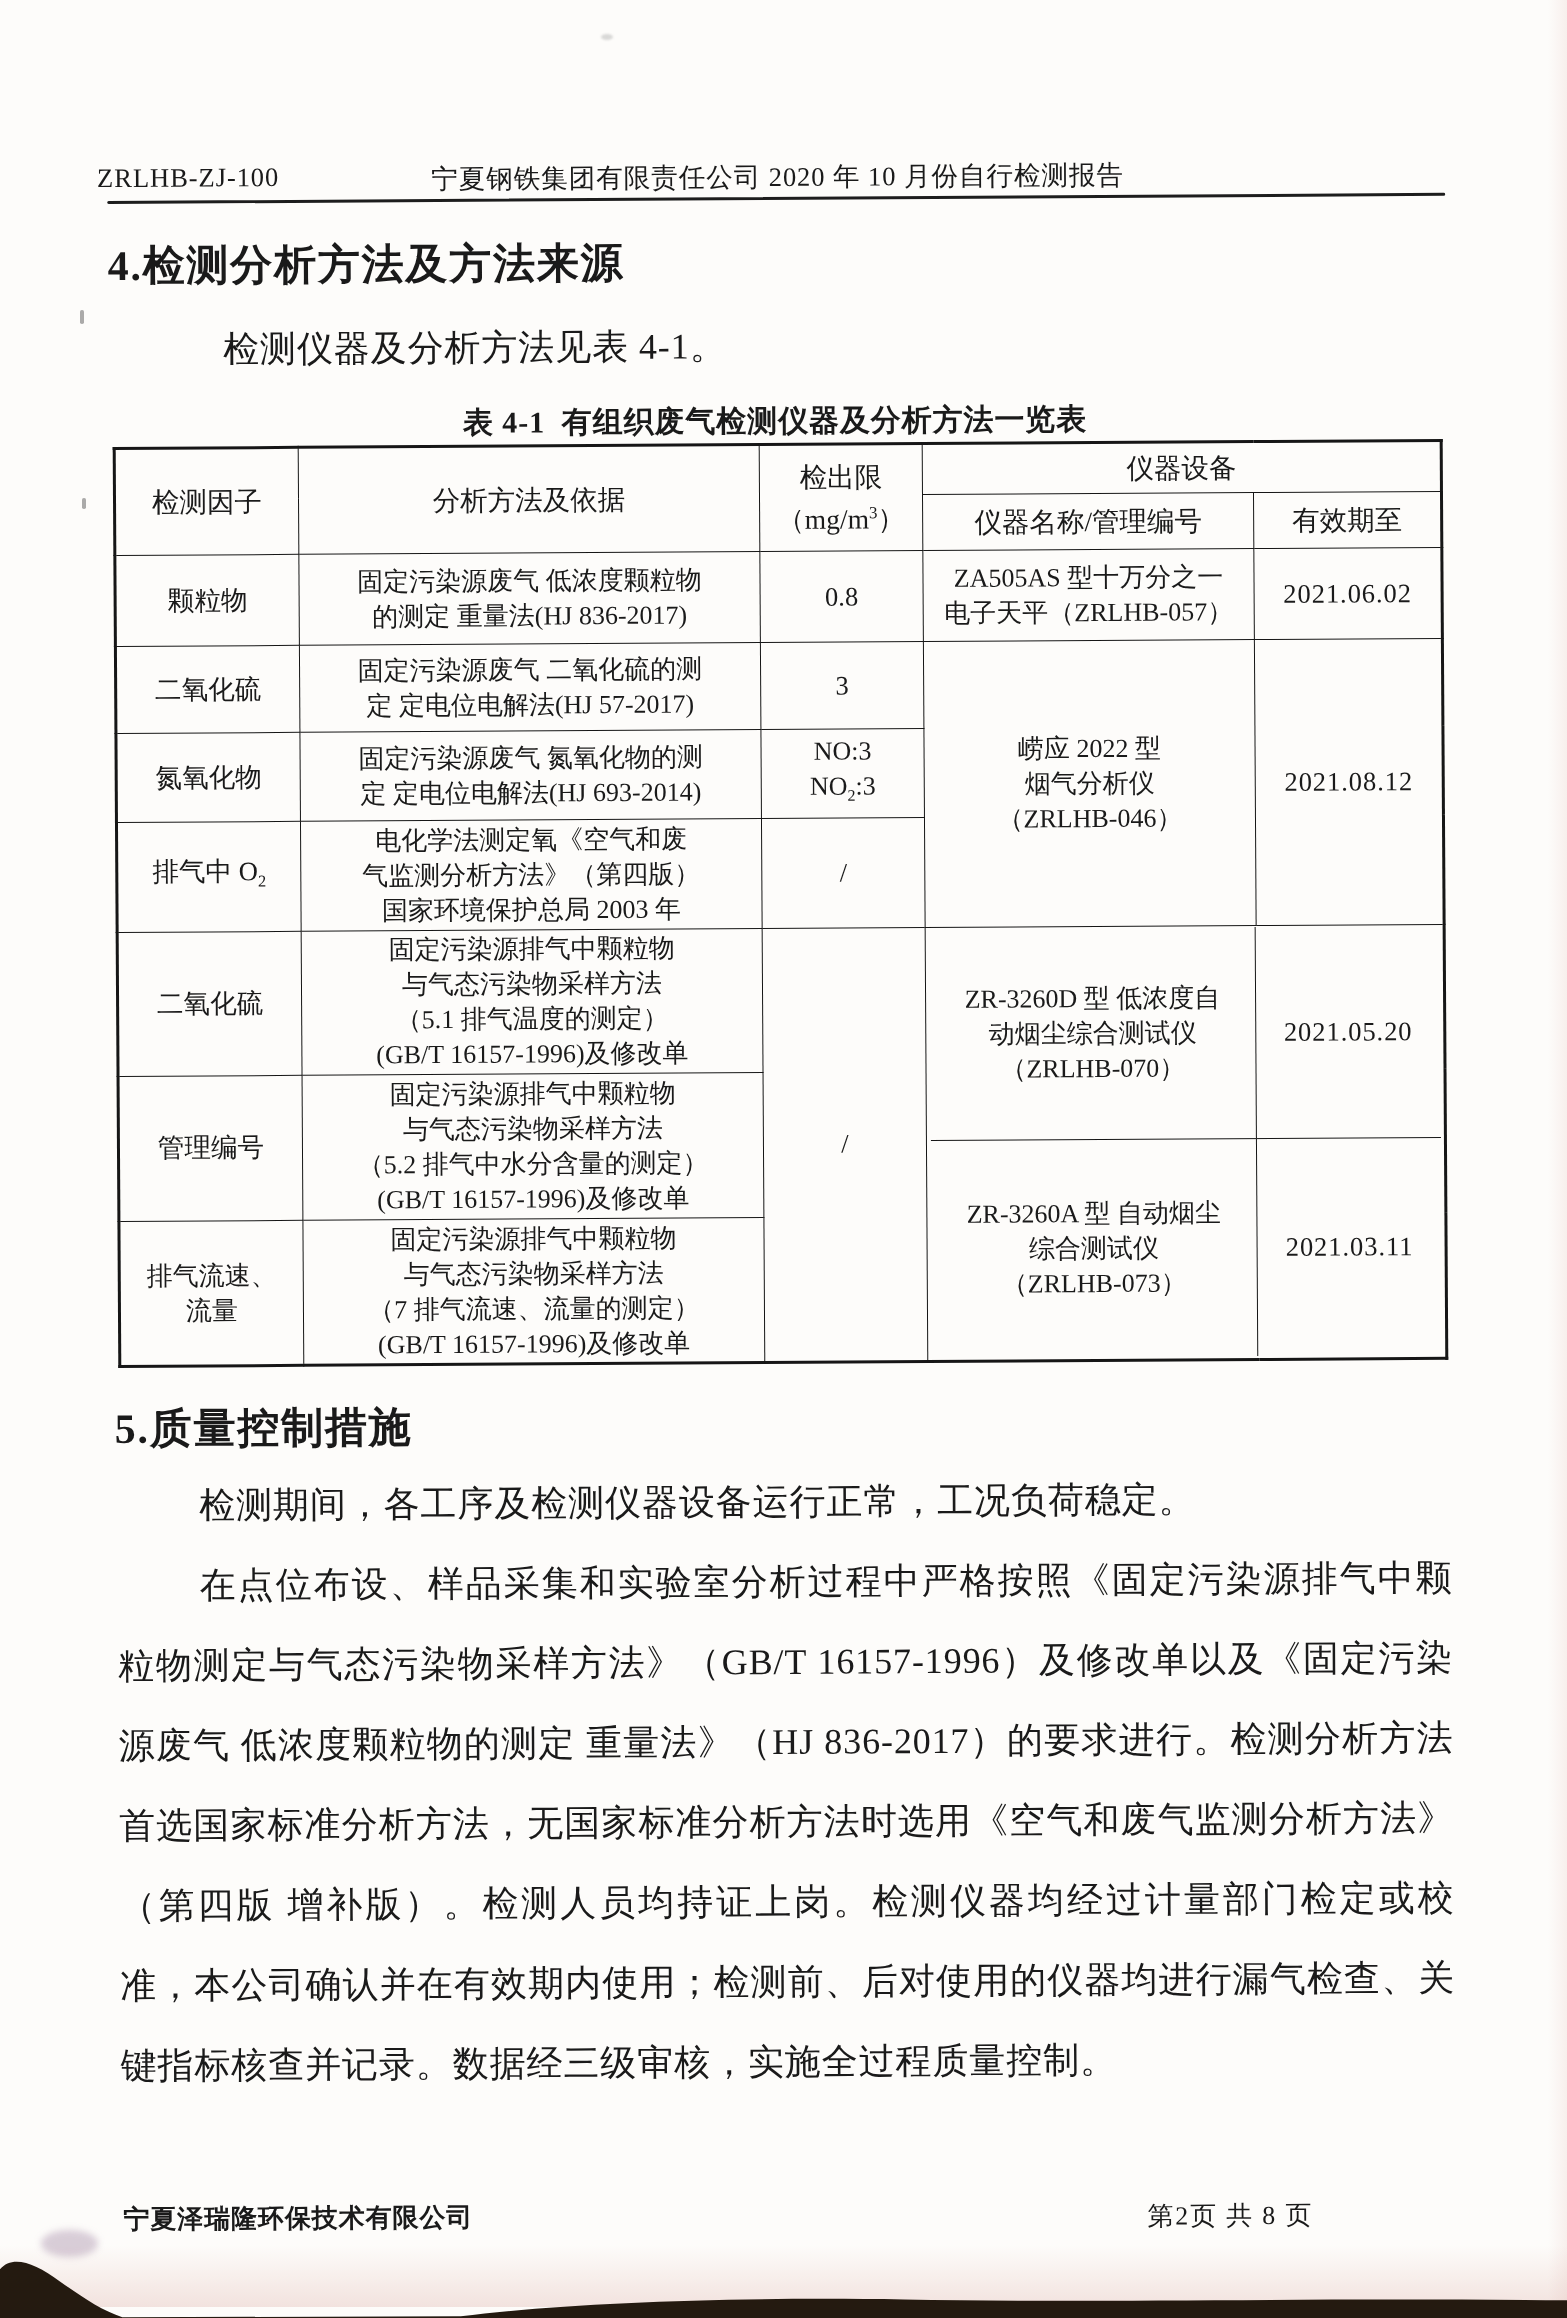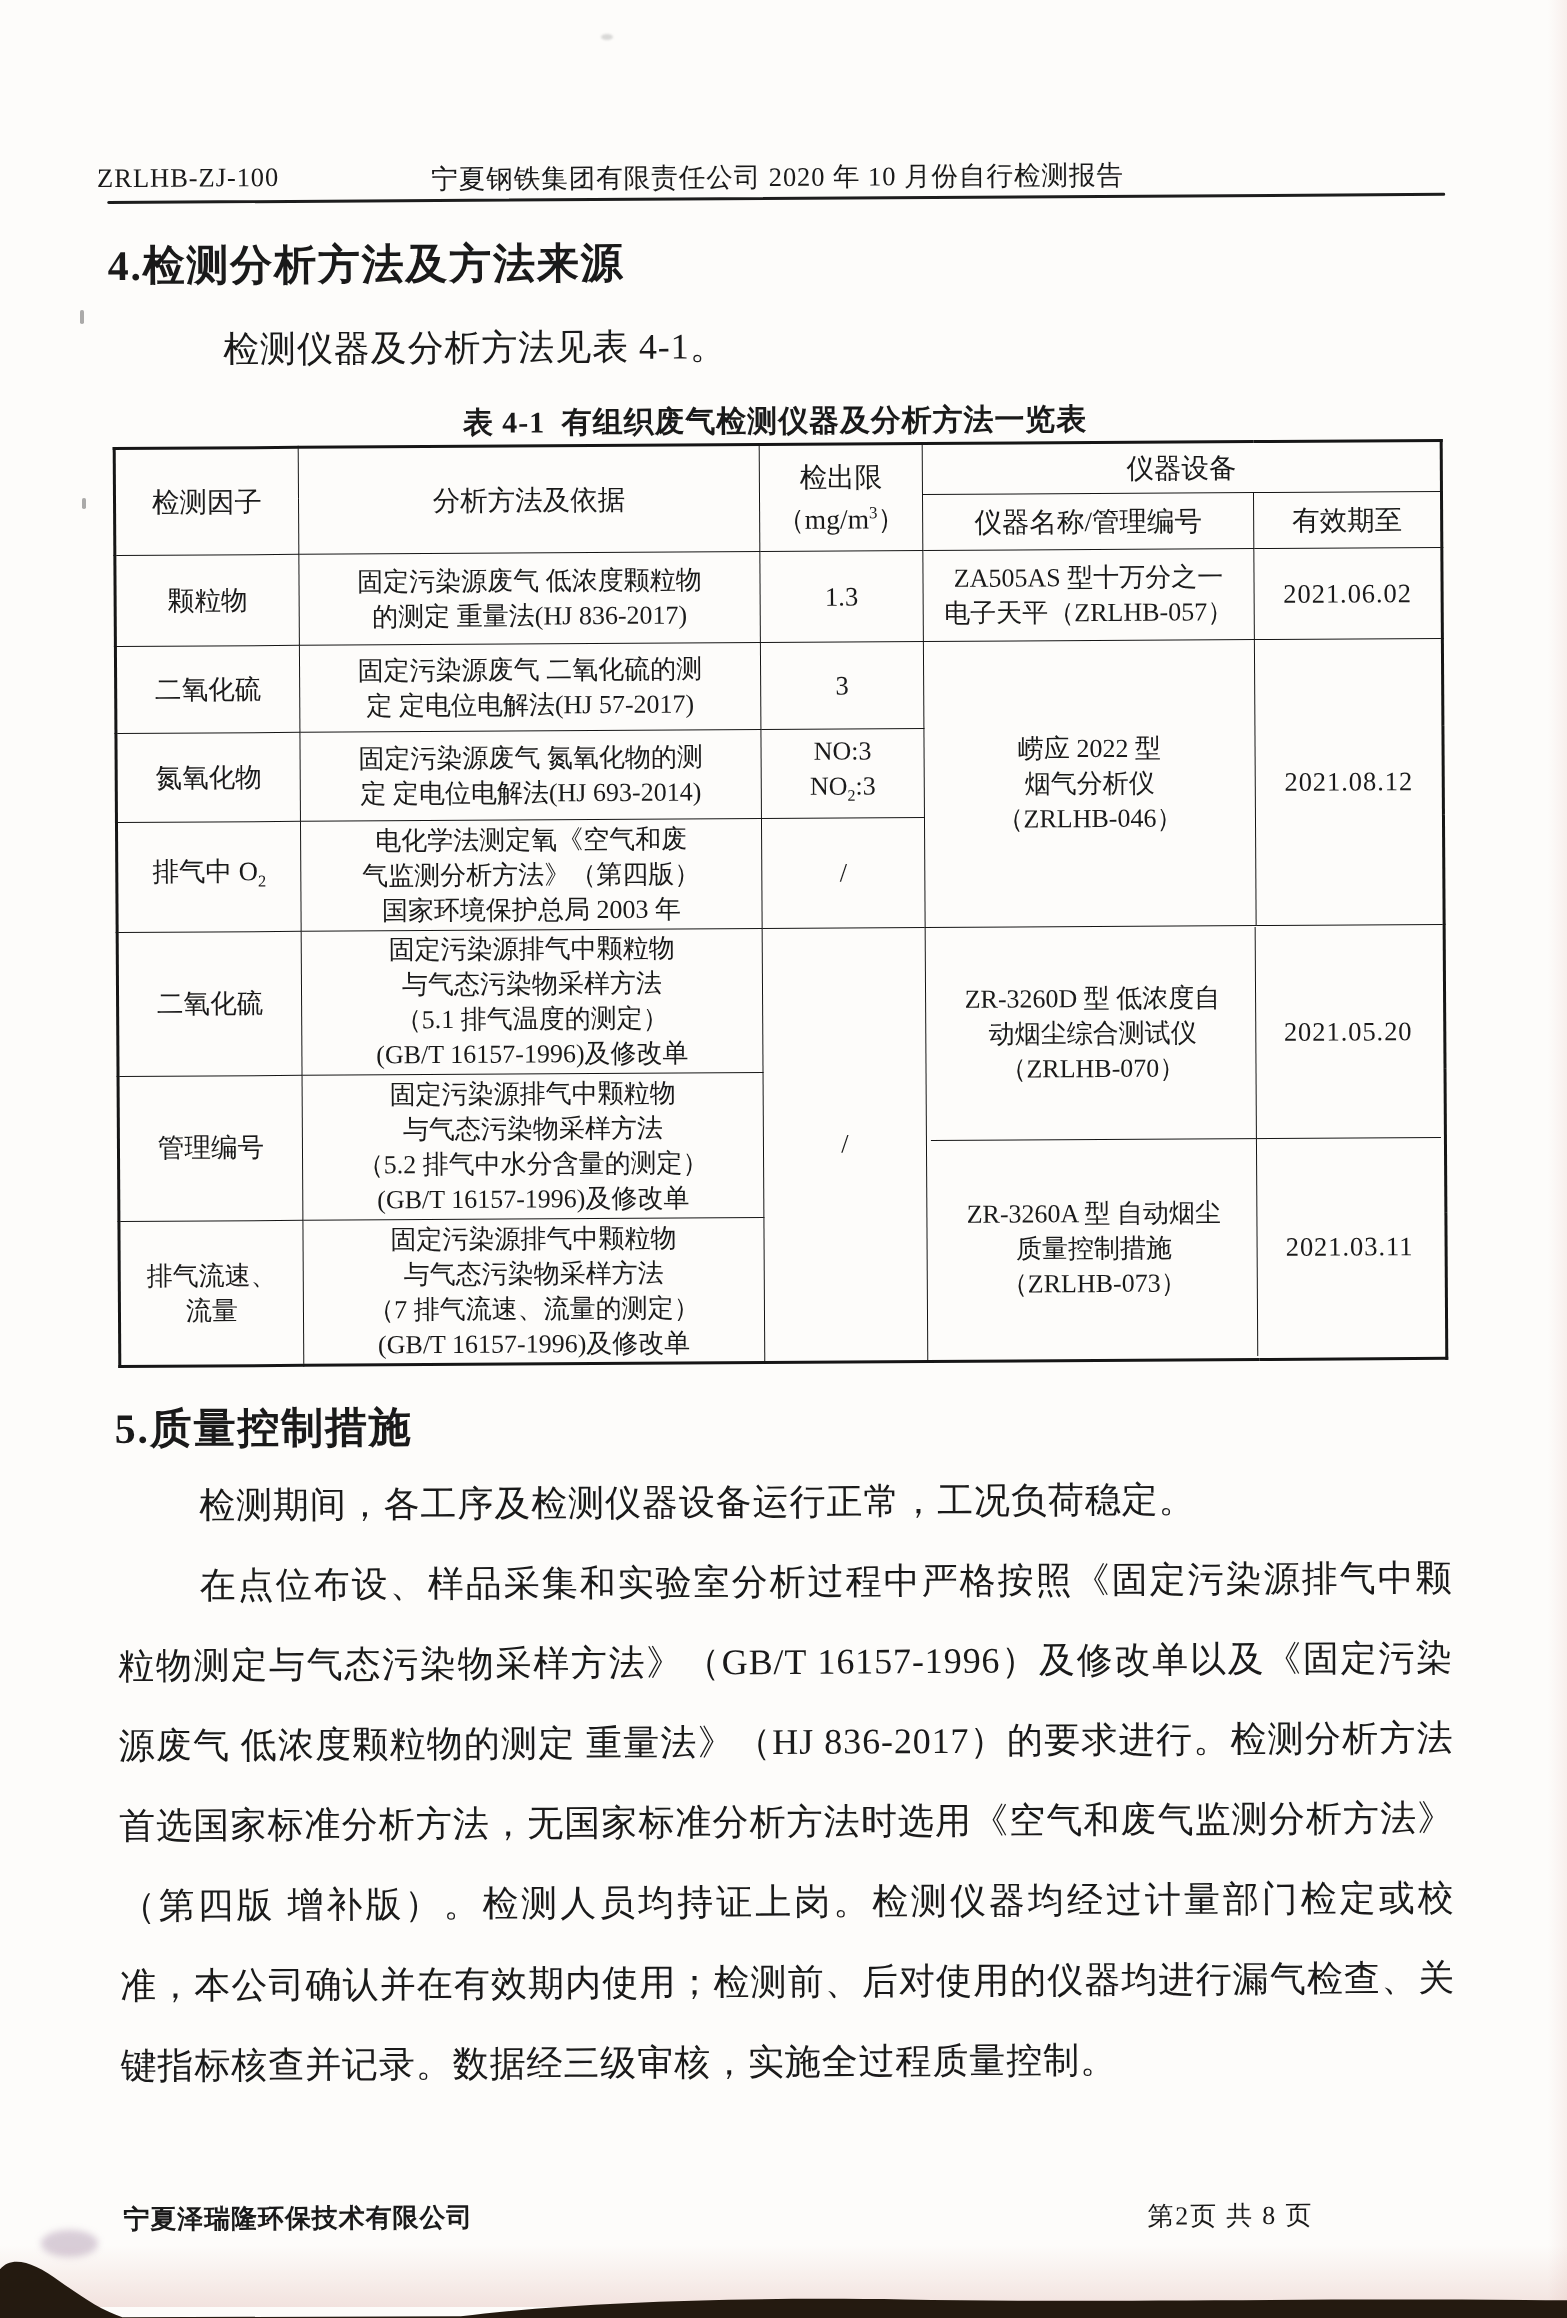--- a/index.html
+++ b/index.html
@@ -118,21 +118,21 @@
         <th class="hdr">仪器名称/管理编号</th>
         <th class="hdr">有效期至</th>
       </tr>
 
       <tr style="height:91px">
         <td class="factor">颗粒物</td>
         <td>
           <span class="mline">固定污染源废气 低浓度颗粒物</span>
           <span class="mline">的测定 重量法(HJ 836-2017)</span>
         </td>
-        <td class="limitv">1.3</td>
+        <td class="limitv">0.8</td>
         <td>
           <span class="mline">ZA505AS 型十万分之一</span>
           <span class="mline">电子天平（ZRLHB-057）</span>
         </td>
         <td class="datev">2021.06.02</td>
       </tr>
 
       <tr style="height:87px">
         <td class="factor">二氧化硫</td>
         <td>
@@ -187,21 +187,21 @@
               <div class="nest-name">
                 <span class="mline">ZR-3260D 型 低浓度自</span>
                 <span class="mline">动烟尘综合测试仪</span>
                 <span class="mline">（ZRLHB-070）</span>
               </div>
               <div class="nest-date datev">2021.05.20</div>
             </div>
             <div class="nest-row bottom">
               <div class="nest-name">
                 <span class="mline">ZR-3260A 型 自动烟尘</span>
-                <span class="mline">质量控制措施</span>
+                <span class="mline">综合测试仪</span>
                 <span class="mline">（ZRLHB-073）</span>
               </div>
               <div class="nest-date datev">2021.03.11</div>
             </div>
           </div>
         </td>
       </tr>
 
       <tr style="height:142px">
         <td class="factor">管理编号</td>

